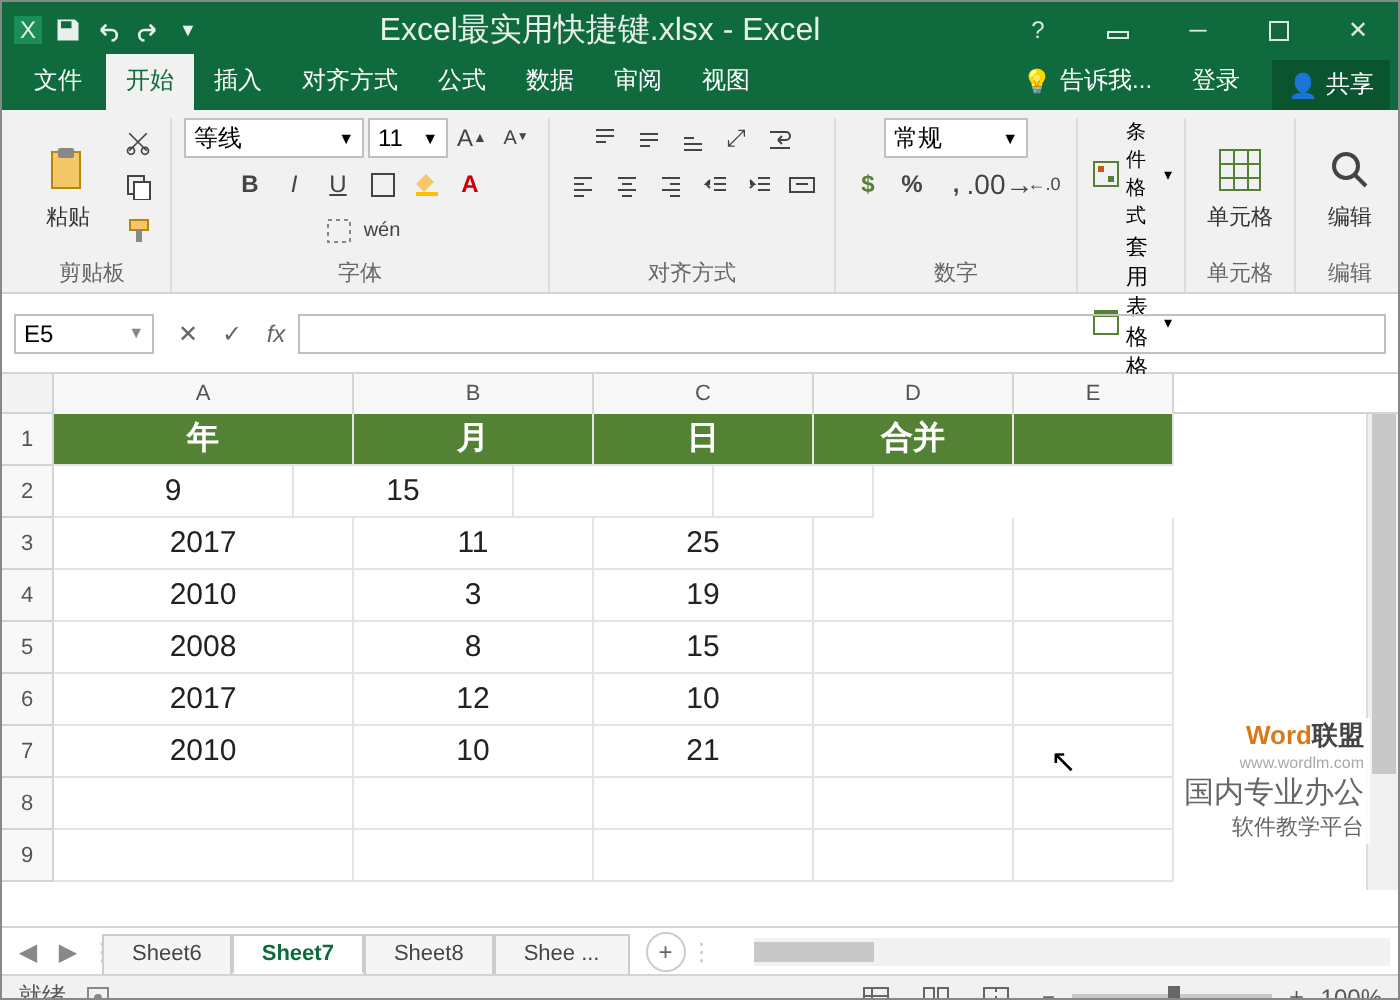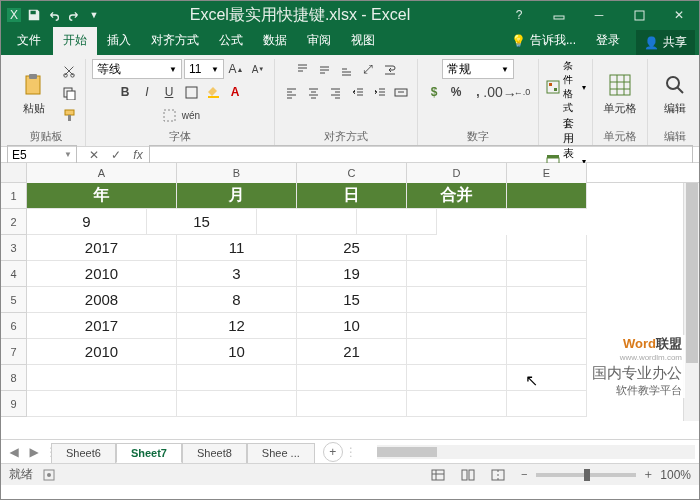--- a/index.html
+++ b/index.html
@@ -22,21 +22,21 @@
 .rgroup:last-child{border-right:none}
 .rgroup-body{display:flex;align-items:center;gap:4px;flex:1}
 .rgroup-label{text-align:center;font-size:11px;color:#666;padding:2px 0}
 .bigbtn{display:flex;flex-direction:column;align-items:center;gap:2px;padding:2px 4px;min-width:42px}
 .bigbtn .ic{width:28px;height:28px;display:flex;align-items:center;justify-content:center}
 .bigbtn span{font-size:11px;color:#333}
 .col{display:flex;flex-direction:column;gap:2px}
 .row{display:flex;align-items:center;gap:2px}
 .sel{height:20px;border:1px solid #c0c0c0;background:#fff;display:flex;align-items:center;padding:0 4px;font-size:11px;gap:4px}
 .smbtn{width:20px;height:20px;display:flex;align-items:center;justify-content:center;border:1px solid transparent;color:#444}
-.formula-bar{height:16px;background:#fff;border-bottom:1px solid #d4d4d4;display:flex;align-items:center}
+.formula-bar{height:40px;background:#fff;border-bottom:1px solid #d4d4d4;display:flex;align-items:center}
 .namebox{width:70px;height:20px;border:1px solid #c0c0c0;margin:0 6px;display:flex;align-items:center;padding:0 4px;font-size:11px}
 .fx-btn{width:22px;height:20px;display:flex;align-items:center;justify-content:center;color:#666}
 .fx-in{flex:1;height:20px;border:1px solid #c0c0c0;margin-right:6px}
 .grid-area{position:relative;height:276px;background:#fff;overflow:hidden}
 .colheads{display:flex;height:20px;border-bottom:1px solid #d4d4d4}
 .corner{width:26px;border-right:1px solid #d4d4d4;background:#f3f3f3}
 .ch{height:20px;border-right:1px solid #d4d4d4;background:#f8f8f8;display:flex;align-items:center;justify-content:center;color:#555;font-size:11px}
 .gridbody{display:flex}
 .rowheads{width:26px}
 .rh{height:26px;border-bottom:1px solid #d4d4d4;border-right:1px solid #d4d4d4;background:#f8f8f8;display:flex;align-items:center;justify-content:center;font-size:11px;color:#555}

